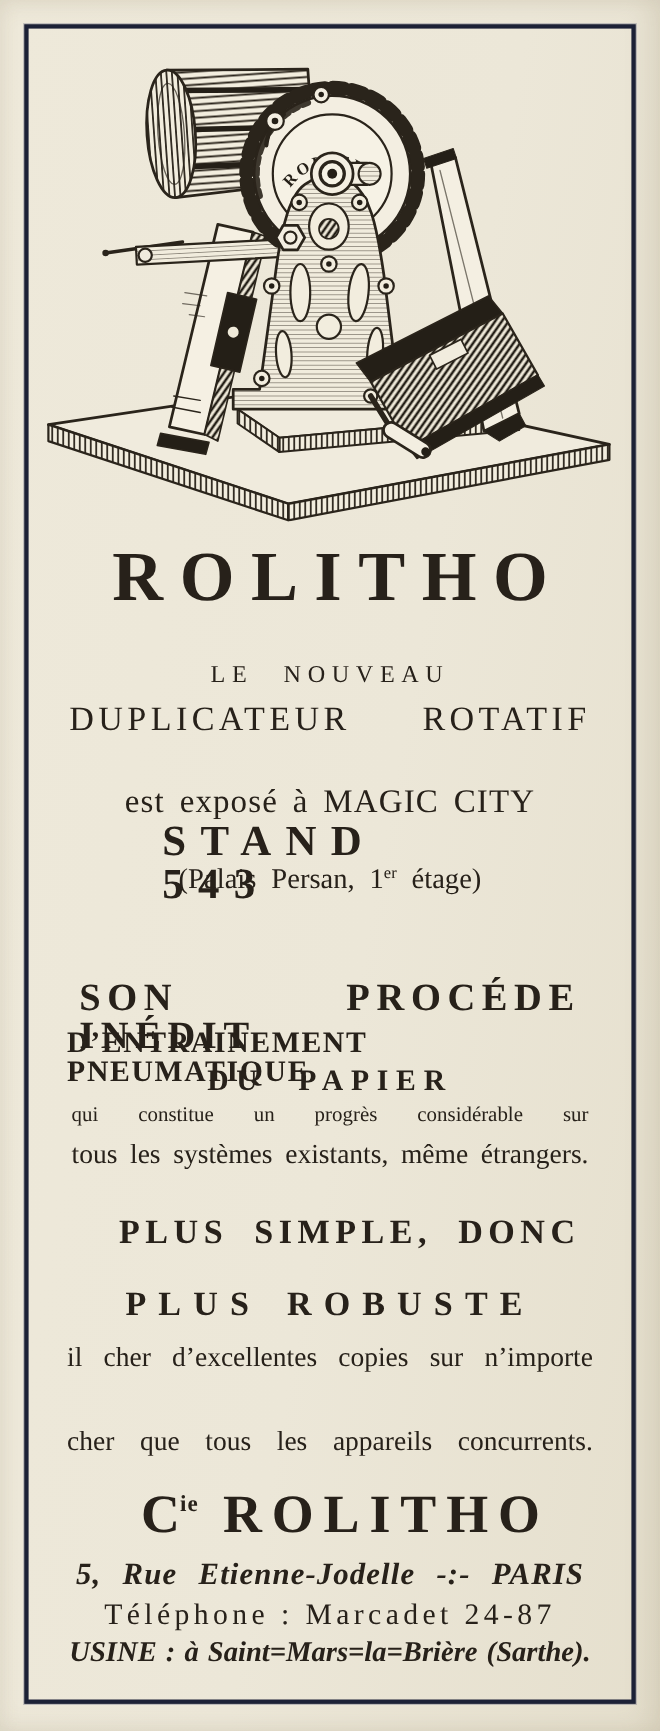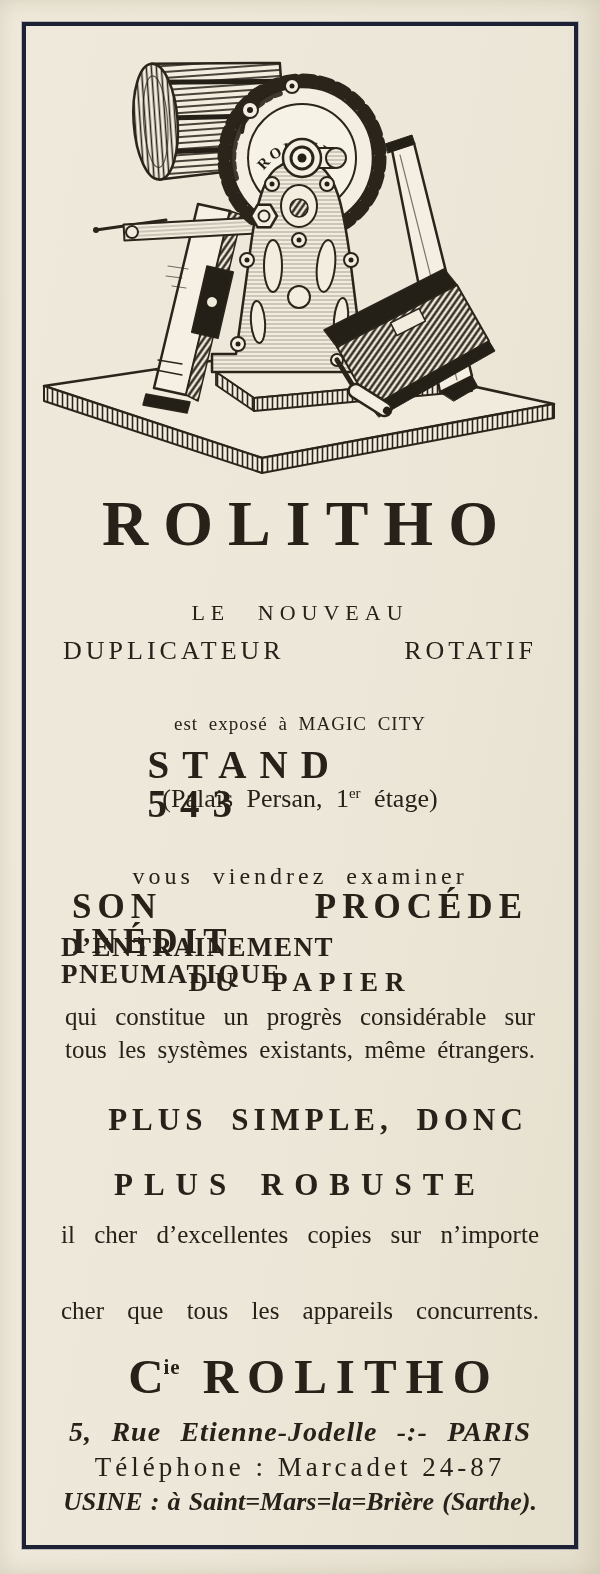--- a/index.html
+++ b/index.html
@@ -18,32 +18,32 @@
     position:absolute;left:22px;top:22px;width:556px;height:1527px;
     border:4px solid #1c2136;box-sizing:border-box;
     box-shadow:0 0 0 1px rgba(40,46,90,.25);
   }
   .blk{position:absolute;left:0;right:0;text-align:center;line-height:1;margin:0;white-space:nowrap;}
   .just{white-space:normal;text-align:justify;text-align-last:justify;margin:0 auto;left:0;right:0;}
   .illus{position:absolute;left:14px;top:28px;}
 
   .title{top:466px;font-size:64px;font-weight:700;letter-spacing:15px;text-indent:15px;}
   .sub1{top:576px;font-size:22px;letter-spacing:6px;word-spacing:16px;}
-  .sub2{top:612px;font-size:26px;letter-spacing:4px;width:474px;}
-
-  .exh-intro{top:688px;font-size:19px;word-spacing:5px;letter-spacing:1px;}
+  .sub2{top:612px;font-size:31px;letter-spacing:4px;width:474px;}
+
+  .exh-intro{top:688px;font-size:30px;word-spacing:5px;letter-spacing:1px;}
   .exh-stand{top:719px;font-size:39px;font-weight:700;letter-spacing:13px;width:305px;}
   .exh-venue{top:760px;font-size:26px;word-spacing:7px;}
   .sup-er{font-size:15px;position:relative;top:-9px;}
 
   .proc-lead{top:838px;font-size:24px;letter-spacing:4px;word-spacing:9px;}
   .proc-t1{top:863px;font-size:35px;font-weight:700;letter-spacing:6px;width:456px;}
   .proc-t2{top:908px;font-size:27px;font-weight:700;letter-spacing:1.5px;width:478px;}
   .proc-t3{top:943px;font-size:27px;font-weight:700;letter-spacing:7px;word-spacing:16px;}
-  .proc-b1{top:978px;font-size:25px;width:470px;}
+  .proc-b1{top:978px;font-size:19px;width:470px;}
   .proc-b2{top:1011px;font-size:25px;width:470px;}
 
   .clm-t1{top:1078px;font-size:31px;font-weight:700;letter-spacing:5px;word-spacing:11px;padding-left:36px;}
   .clm-t2{top:1099px;font-size:31px;font-weight:700;letter-spacing:11px;width:372px;margin-top:44px;}
   .clm-b1{top:1196px;font-size:25px;width:478px;}
   .clm-b2{top:1234px;font-size:25px;width:478px;}
   .clm-b3{top:1272px;font-size:25px;width:478px;}
 
   .company{top:1326px;font-size:49px;font-weight:700;padding-left:28px;}
   .company .sup-ie{font-size:21px;position:relative;top:-19px;letter-spacing:1px;}
@@ -210,21 +210,20 @@
     <div class="blk sub1">LE NOUVEAU</div>
     <div class="blk sub2 just">DUPLICATEUR ROTATIF</div>
 
     <div class="blk exh-intro">est exposé à MAGIC CITY</div>
     <div class="blk exh-stand just">
       <span>STAND</span>
       <span>543</span>
     </div>
     <div class="blk exh-venue"><span>(Palais Persan, 1</span><span class="sup-er">er</span><span> étage)</span></div>
 
-    <div class="blk proc-lead">vous viendrez examiner</div>
     <div class="blk proc-t1 just">SON PROCÉDE INÉDIT</div>
     <div class="blk proc-t3">DU PAPIER</div>
     <div class="blk proc-t2 just">D’ENTRAINEMENT PNEUMATIQUE</div>
     <div class="blk proc-b1 just">qui constitue un progrès considérable sur</div>
     <div class="blk proc-b2 just">tous les systèmes existants, même étrangers.</div>
 
     <div class="blk clm-t1">PLUS SIMPLE, DONC</div>
     <div class="blk clm-t2 just">PLUS ROBUSTE</div>
     <div class="blk clm-b1 just">il cher d’excellentes copies sur n’importe</div>
     <div class="blk clm-b3 just">cher que tous les appareils concurrents.</div>

